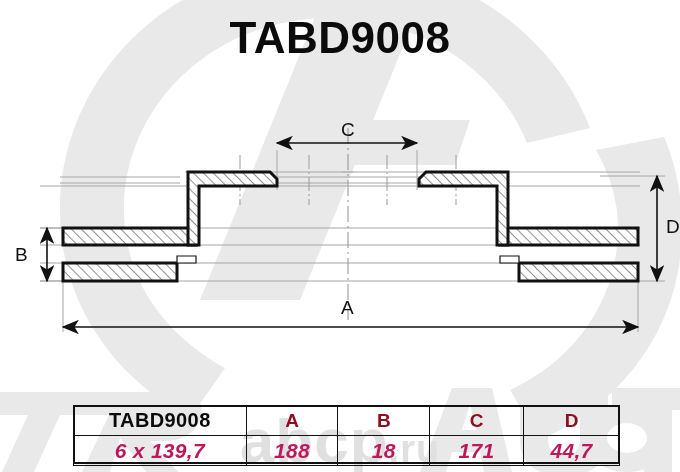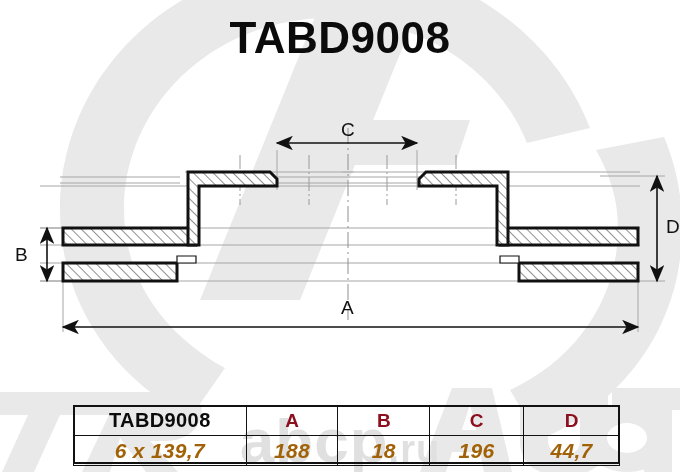--- a/index.html
+++ b/index.html
@@ -83,21 +83,21 @@
     font-family: "Liberation Sans", sans-serif;
     font-size: 19px;
     font-weight: bold;
     color: #8c1020;
   }
   .val-cell {
     font-family: "Liberation Sans", sans-serif;
     font-size: 21px;
     font-weight: bold;
     font-style: italic;
-    color: #a16207;
+    color: #be185d;
     letter-spacing: 0.3px;
   }
   .tbl-wrap {
     position: absolute;
     left: 73px;
     top: 405px;
     width: 547px;
     height: 59px;
     border: 2px solid #111111;
     box-sizing: border-box;
@@ -287,21 +287,21 @@
         <td>
           <span class="val-cell">6 x 139,7</span>
         </td>
         <td>
           <span class="val-cell">188</span>
         </td>
         <td>
           <span class="val-cell">18</span>
         </td>
         <td>
-          <span class="val-cell">196</span>
+          <span class="val-cell">171</span>
         </td>
         <td>
           <span class="val-cell">44,7</span>
         </td>
       </tr>
     </tbody>
   </table>
   <div class="tbl-wrap"></div>
 
 </div>

